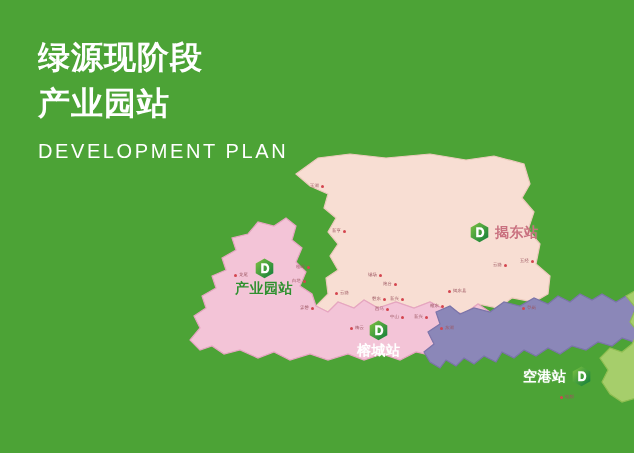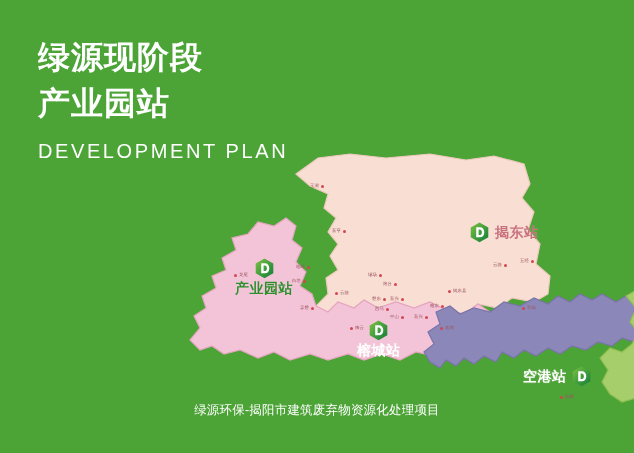--- a/index.html
+++ b/index.html
@@ -322,16 +322,15 @@
     <span class="logo">
       <svg width="19" height="21" viewBox="0 0 19 21">
         <path d="M9.5,0.5 L18.3,5.4 L18.3,15.3 L9.5,20.3 L0.7,15.3 L0.7,5.4 Z" fill="url(#g1)"></path>
         <path d="M6.2,5.2 L9.9,5.2 C12.6,5.2 14.3,7.2 14.3,10.2 C14.3,13.3 12.6,15.3 9.9,15.3 L6.2,15.3 Z
                  M8.6,7.4 L8.6,13.1 L9.7,13.1 C11.1,13.1 11.9,12.0 11.9,10.2 C11.9,8.5 11.1,7.4 9.7,7.4 Z" fill="#ffffff"></path>
       </svg>
     </span>
   </div>
 
   <div class="caption">
-    <div class="caption-line">绿源环保-揭阳市建筑废弃物资源化处理项目</div>
   </div>
 
 </div>
 
 </body></html>

